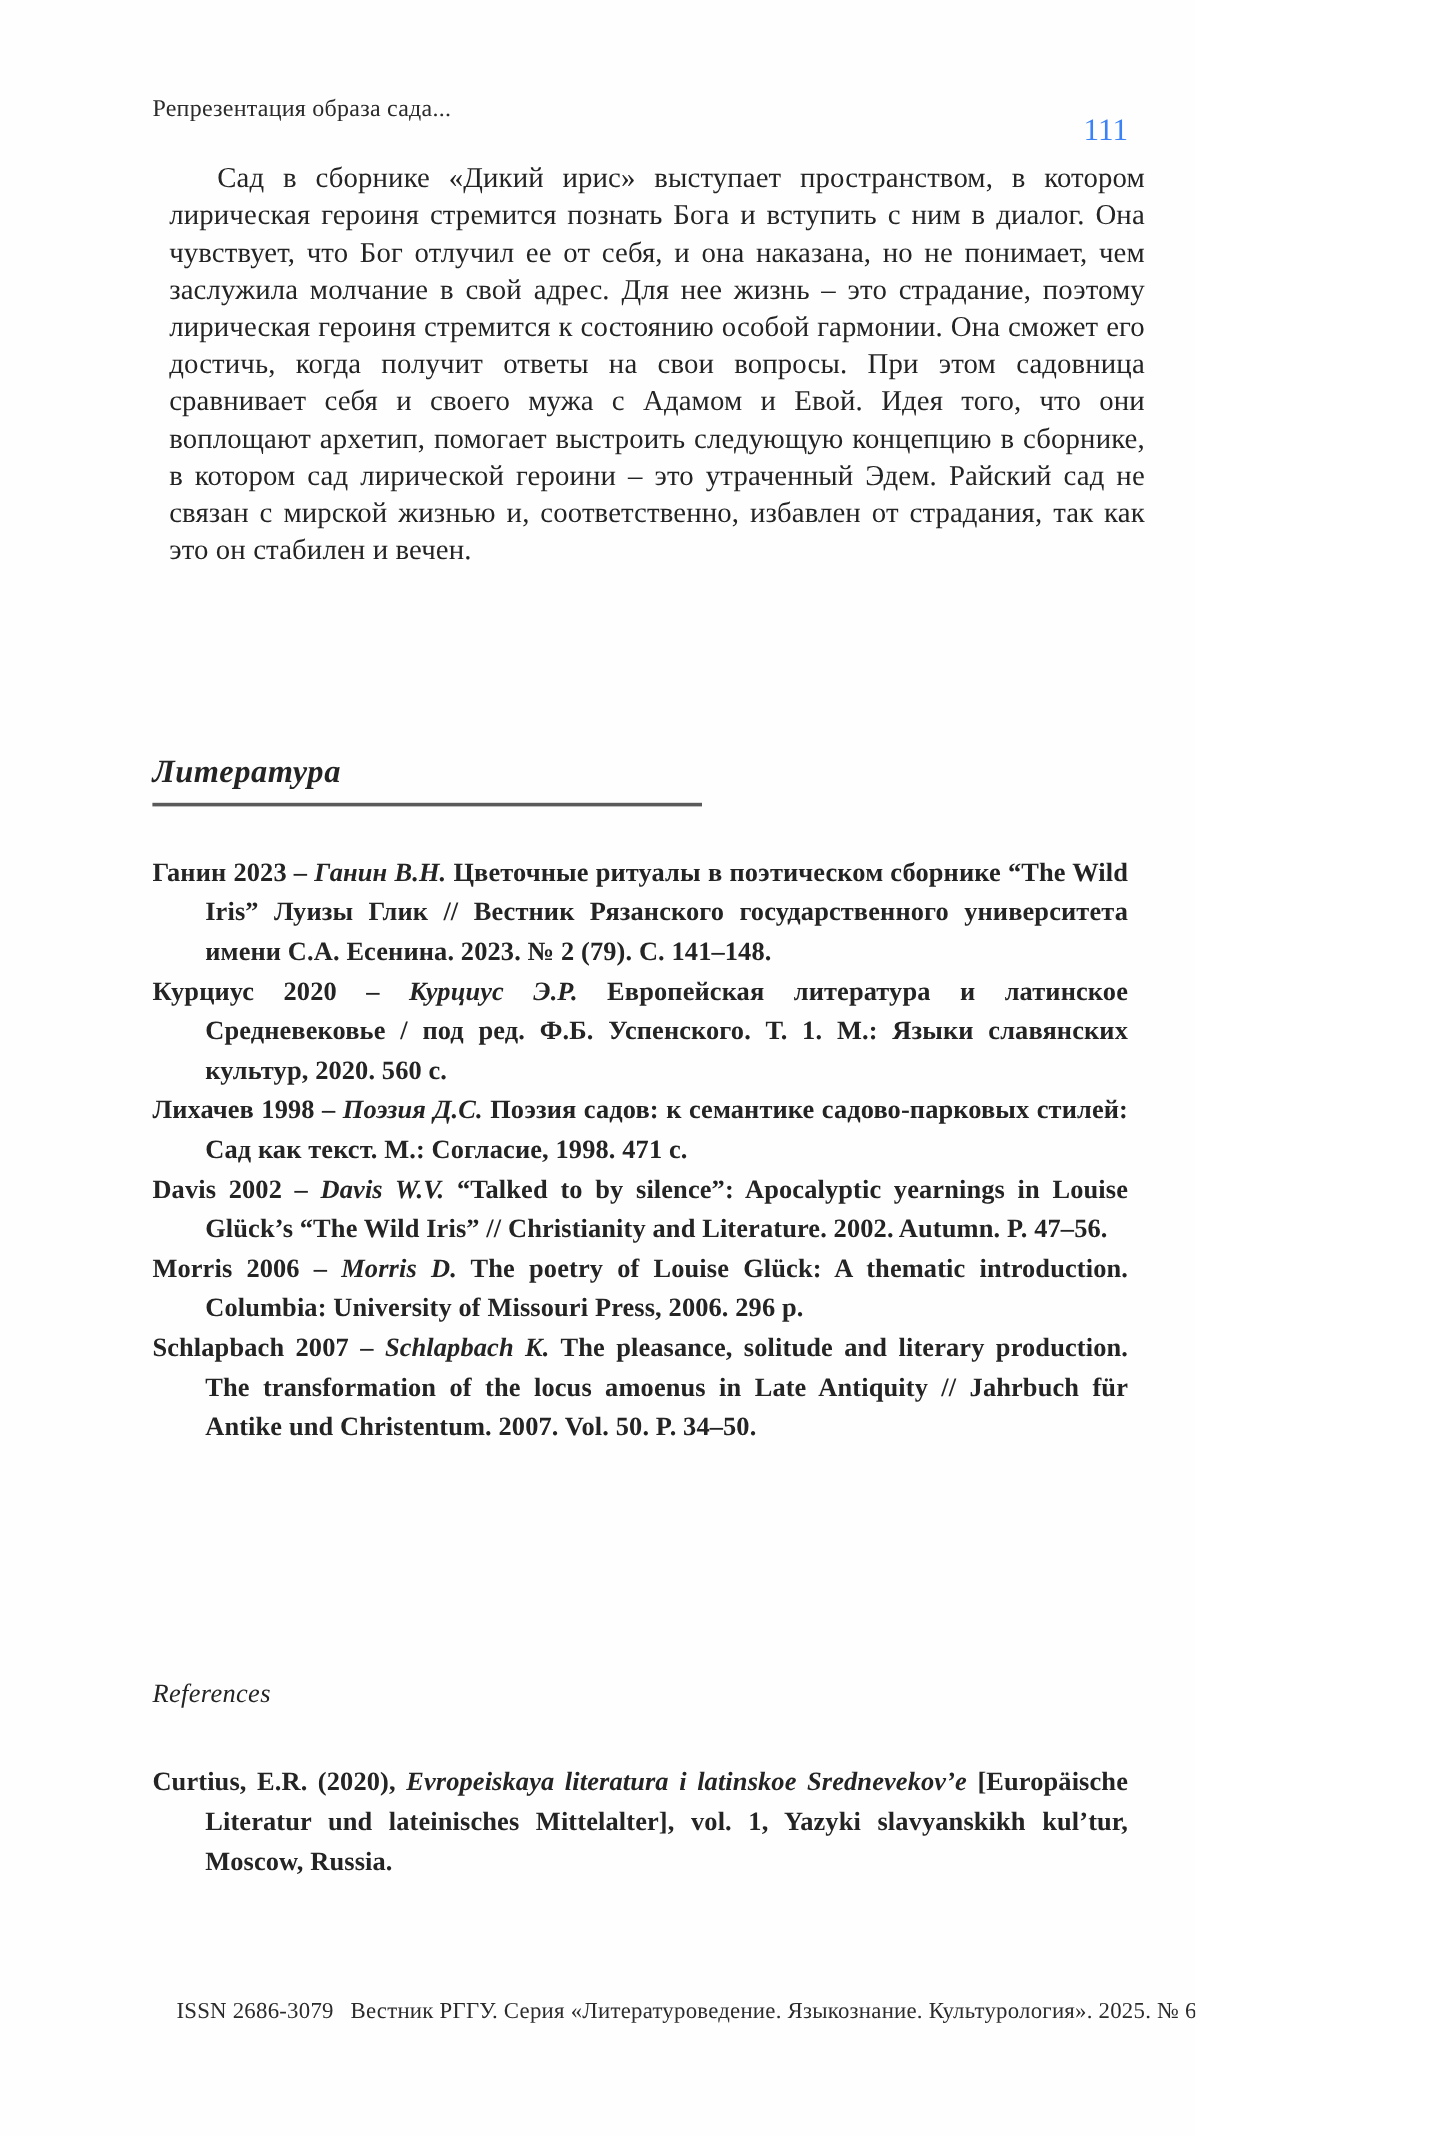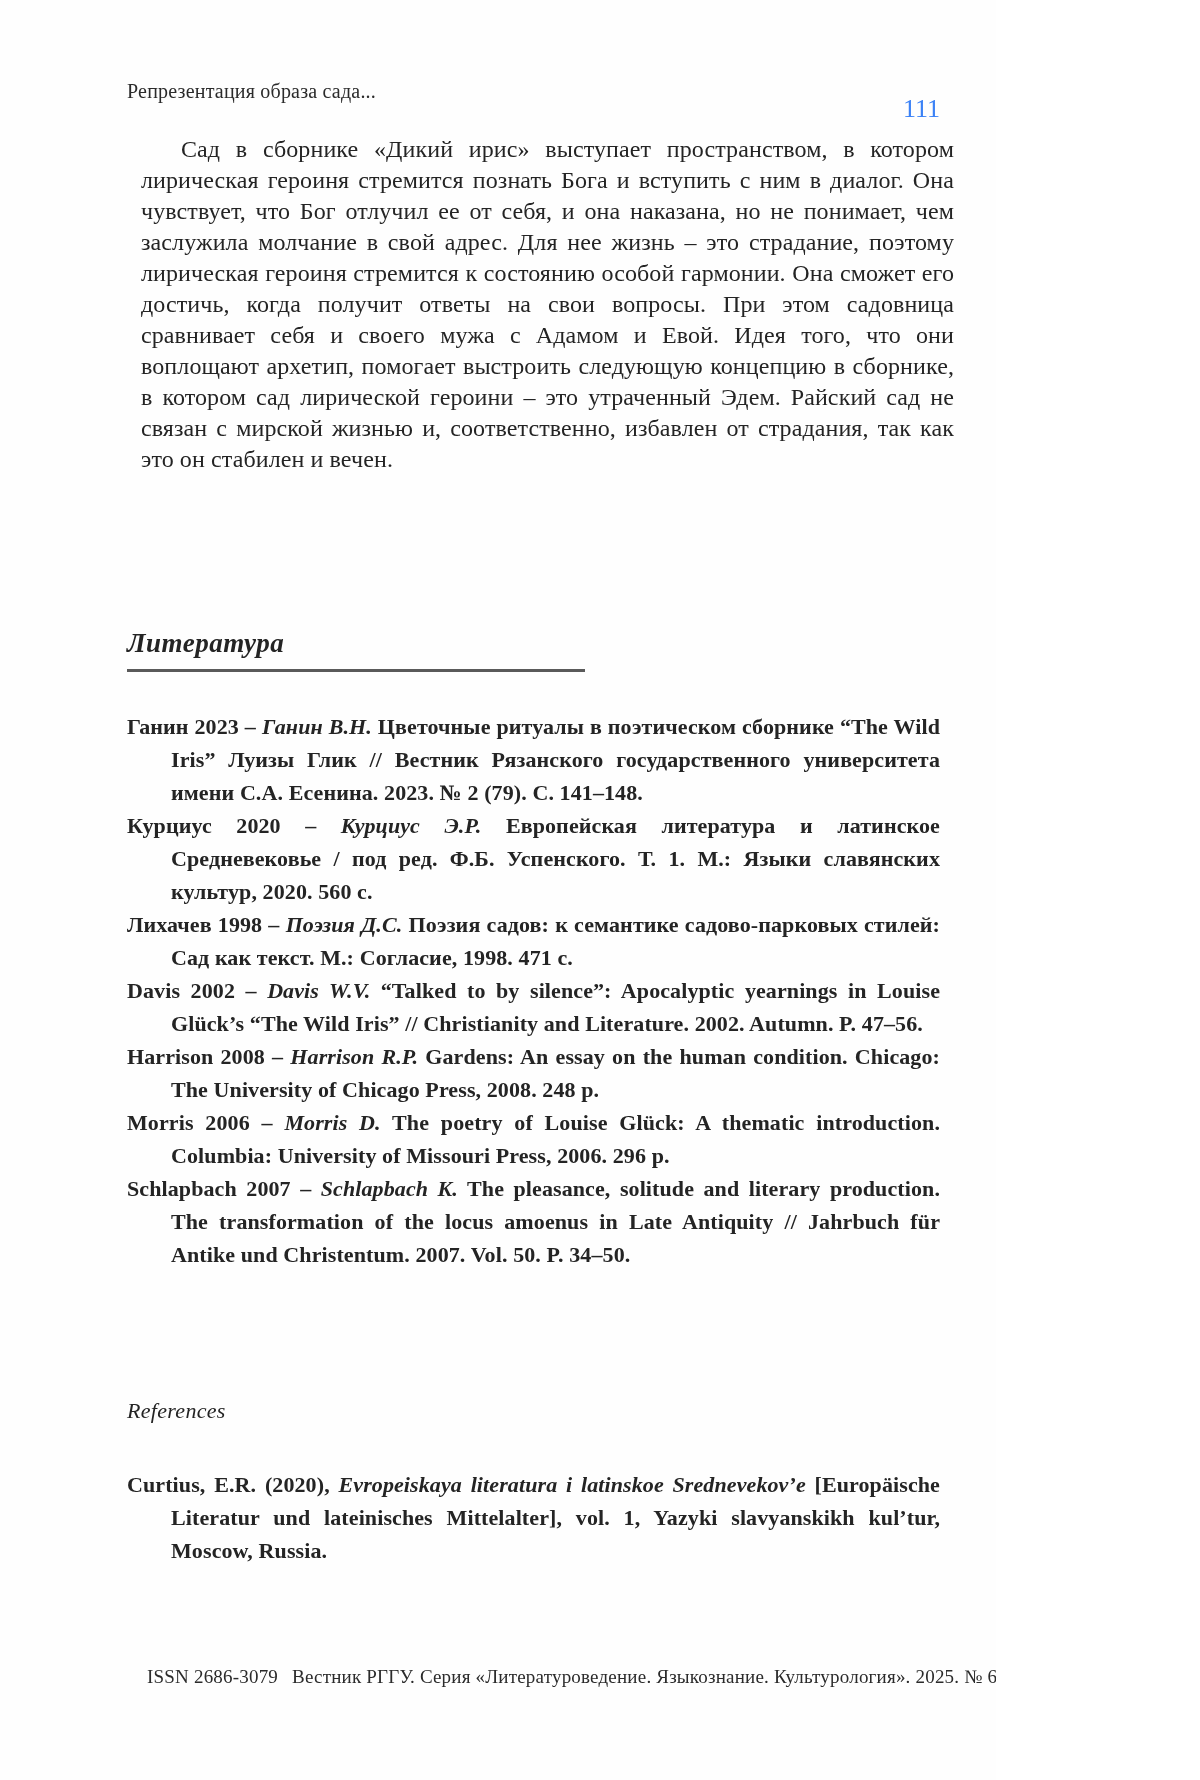--- a/index.html
+++ b/index.html
@@ -117,21 +117,20 @@
 
   <h2 class="lit-heading">Литература</h2>
 
   <div class="heading-rule"></div>
 
   <div class="bib-list" id="lit-list">
       <p class="bib-entry"><span>Ганин 2023 – </span><em>Ганин В.Н.</em><span> Цветочные ритуалы в поэтическом сборнике “The Wild Iris” Луизы Глик // Вестник Рязанского государственного университета имени С.А. Есенина. 2023. № 2 (79). С. 141–148.</span></p>
       <p class="bib-entry"><span>Курциус 2020 – </span><em>Курциус Э.Р.</em><span> Европейская литература и латинское Средневековье / под ред. Ф.Б. Успенского. Т. 1. М.: Языки славянских культур, 2020. 560 с.</span></p>
       <p class="bib-entry"><span>Лихачев 1998 – </span><em>Поэзия Д.С.</em><span> Поэзия садов: к семантике садово-парковых стилей: Сад как текст. М.: Согласие, 1998. 471 с.</span></p>
       <p class="bib-entry"><span>Davis 2002 – </span><em>Davis W.V.</em><span> “Talked to by silence”: Apocalyptic yearnings in Louise Glück’s “The Wild Iris” // Christianity and Literature. 2002. Autumn. P. 47–56.</span></p>
-      <p class="bib-entry"><span>Harrison 2008 – </span><em>Harrison R.P.</em><span> Gardens: An essay on the human condition. Chicago: The University of Chicago Press, 2008. 248 p.</span></p>
       <p class="bib-entry"><span>Morris 2006 – </span><em>Morris D.</em><span> The poetry of Louise Glück: A thematic introduction. Columbia: University of Missouri Press, 2006. 296 p.</span></p>
       <p class="bib-entry"><span>Schlapbach 2007 – </span><em>Schlapbach K.</em><span> The pleasance, solitude and literary production. The transformation of the locus amoenus in Late Antiquity // Jahrbuch für Antike und Christentum. 2007. Vol. 50. P. 34–50.</span></p>
     </div>
 
   <h3 class="ref-heading">References</h3>
 
   <div class="bib-list" id="ref-list">
       <p class="bib-entry"><span>Curtius, E.R. (2020), </span><em>Evropeiskaya literatura i latinskoe Srednevekov’e</em><span> [Europäische Literatur und lateinisches Mittelalter], vol. 1, Yazyki slavyanskikh kul’tur, Moscow, Russia.</span></p>
     </div>
 

